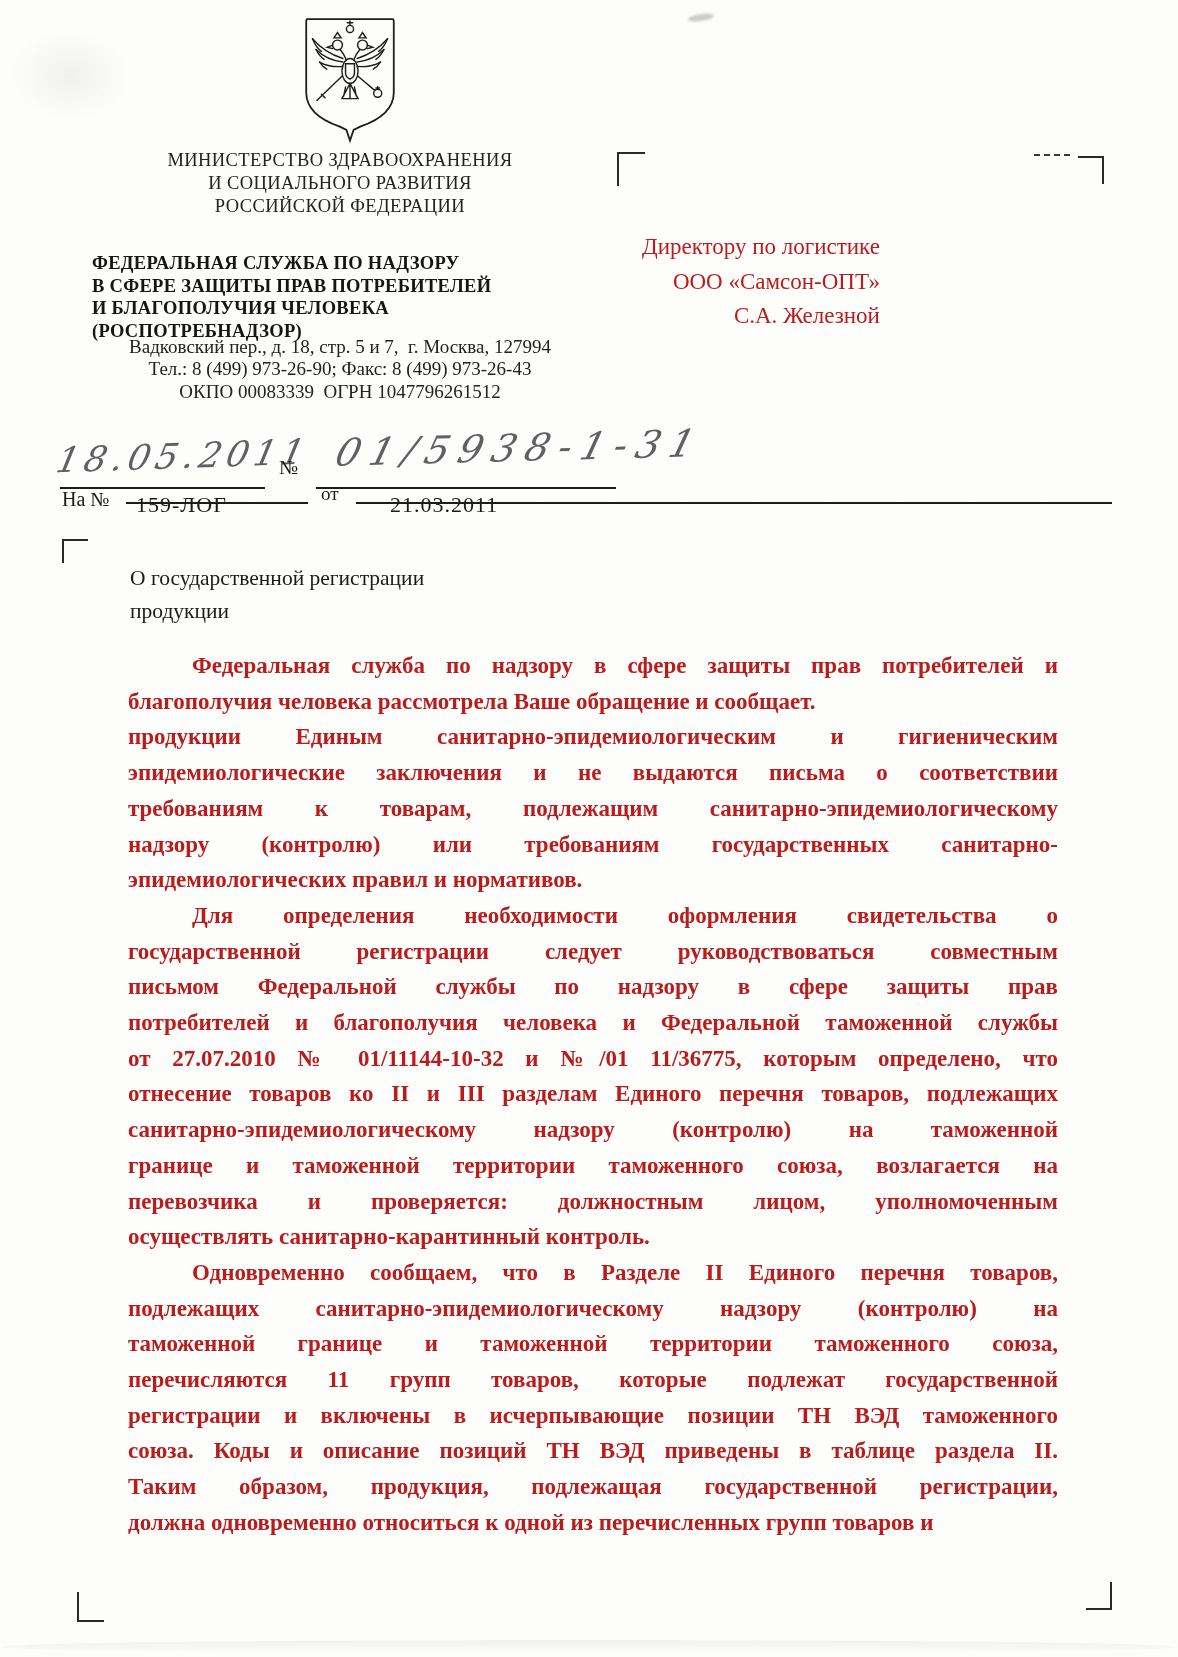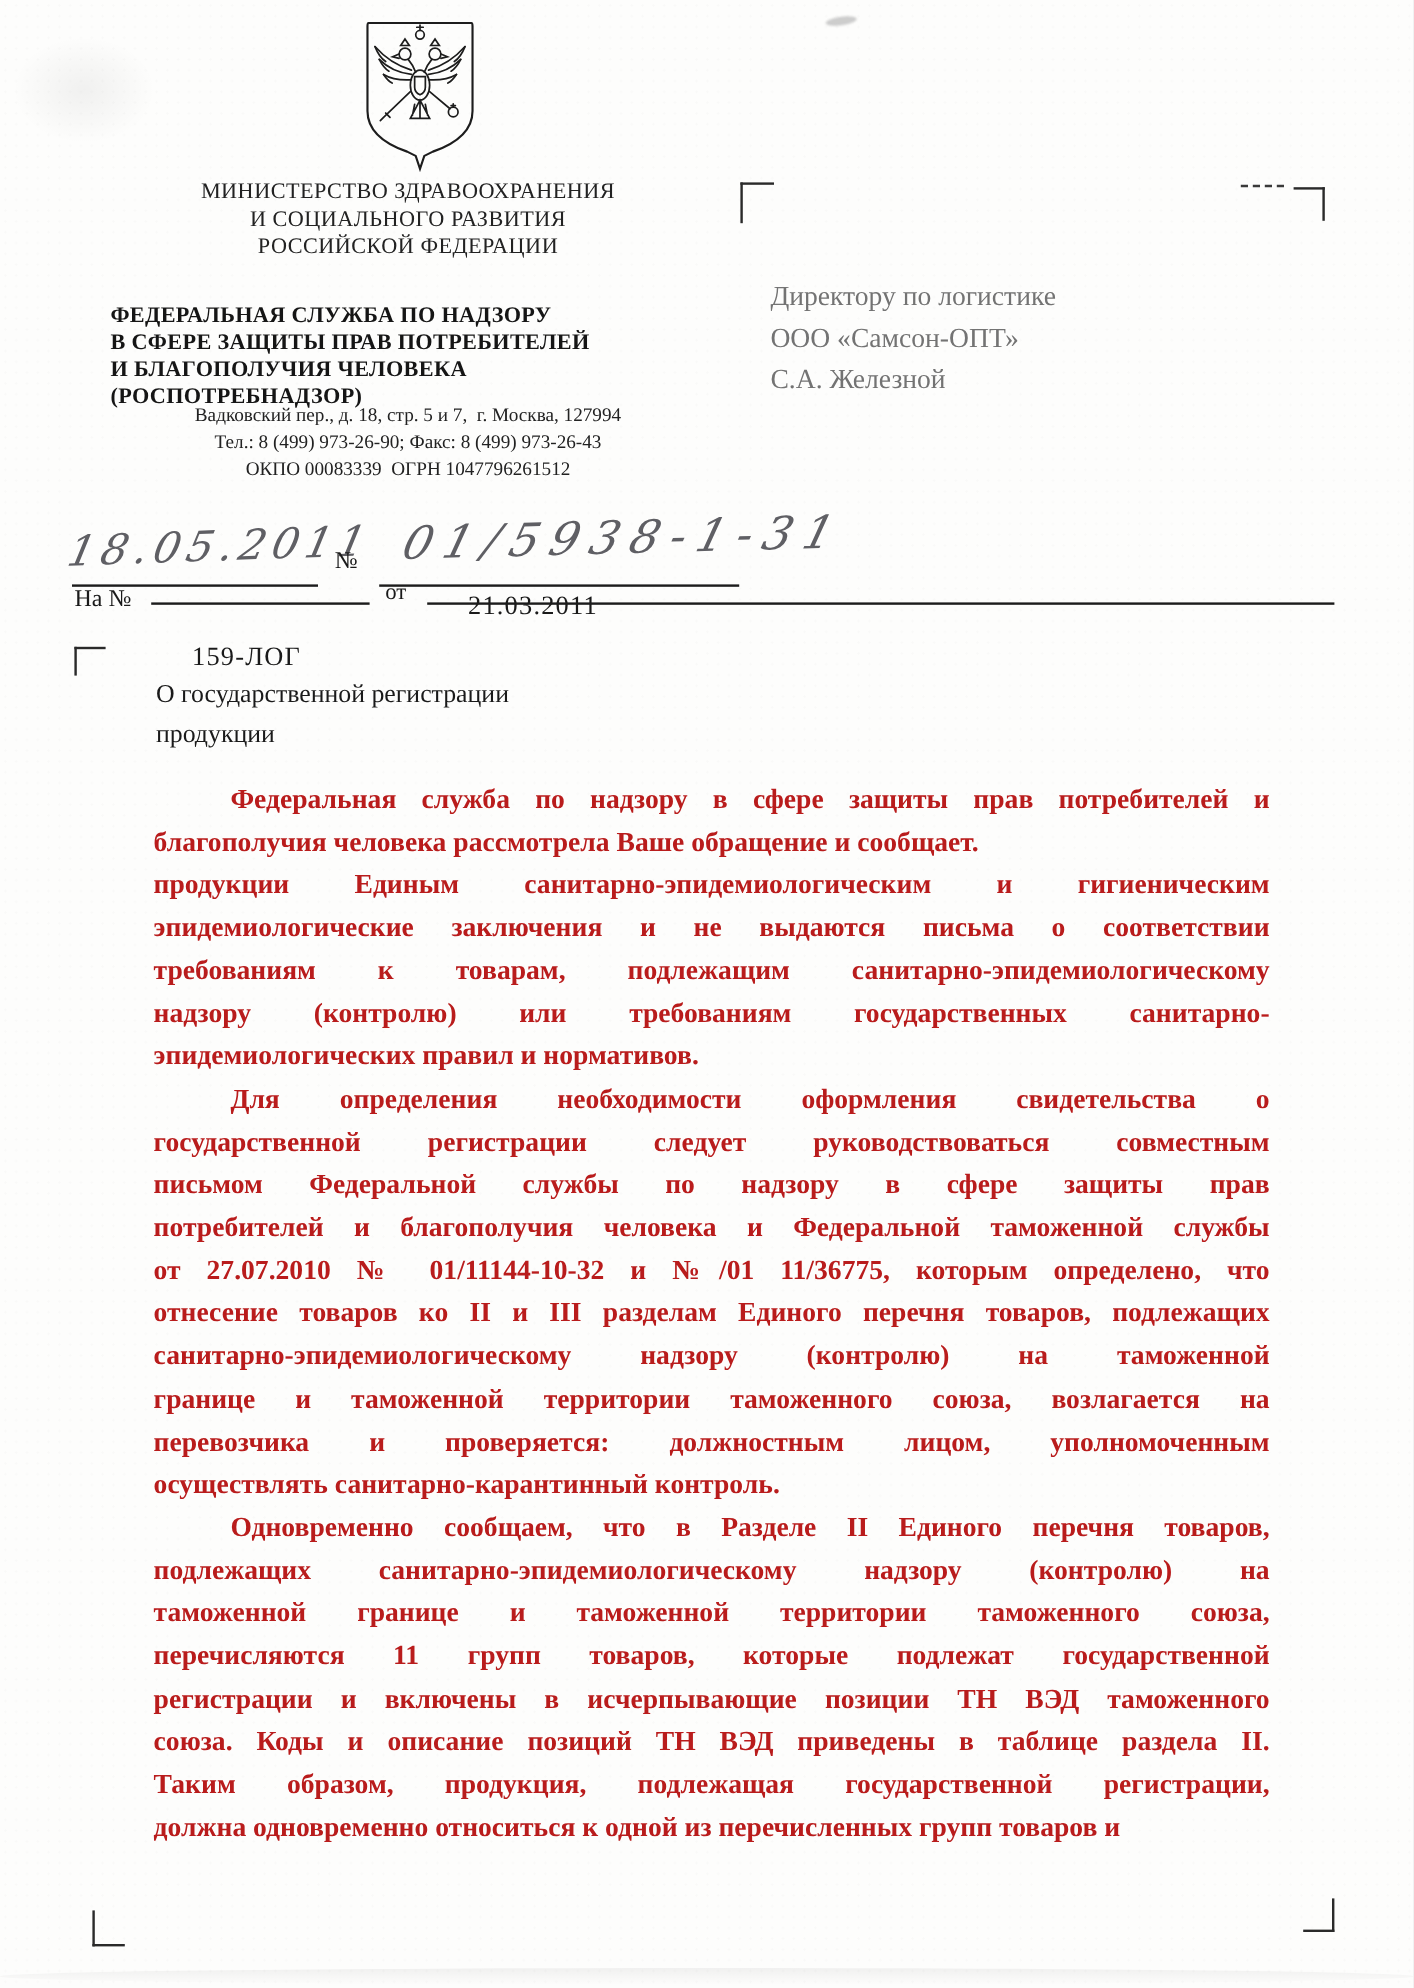--- a/index.html
+++ b/index.html
@@ -29,21 +29,21 @@
     text-align:center; font-size:18.5px; line-height:23px;
     letter-spacing:.4px; color:#222;
   }
   .agency {
     left:92px; top:252px; width:496px;
     text-align:left; font-weight:bold; font-size:18.5px; line-height:22.5px;
     letter-spacing:.3px; color:#151515;
   }
   .contacts {
     left:72px; top:336px; width:536px;
-    text-align:center; font-size:16px; line-height:22.4px; color:#222;
+    text-align:center; font-size:19px; line-height:22.4px; color:#222;
   }
   .contacts div { white-space:pre-wrap; }
 
   
   .handwriting {
     font-family:"DejaVu Serif",serif;
     font-style:italic;
     color:#4a4a50;
     opacity:.88;
     white-space:nowrap;
@@ -61,21 +61,21 @@
   .rule { background:#1c1c1c; height:2px; }
   .lbl { font-size:20px; color:#1a1a1a; }
   .val { font-size:22px; color:#1a1a1a; letter-spacing:1px; }
 
   
   .corner { position:absolute; }
   .corner .h, .corner .v { position:absolute; background:#2a2a2a; }
   .dashes { border-top:2px dashed #3a3a3a; width:36px; }
 
   
-  .recipient { left:642px; top:230px; font-size:23px; line-height:34.5px; color:#737373; }
+  .recipient { left:642px; top:230px; font-size:23px; line-height:34.5px; color:#b91c1c;text-align:right; }
   .subject   { left:130px; top:562px; font-size:21.5px; line-height:33px; color:#1a1a1a; }
 
   
   .letter-body {
     left:128px; top:648px; width:930px;
     font-size:23px; line-height:35.7px; color:#b91c1c;font-weight:bold;
   }
   .body-line { text-align:justify; text-align-last:justify; }
   .body-line.first { padding-left:64px; }
   .body-line.last  { text-align-last:left; }
@@ -154,21 +154,21 @@
     <div>ОКПО 00083339  ОГРН 1047796261512</div>
   </div>
 
   <div class="abs handwriting hand-date">18.05.2011</div>
   <div class="abs rule" style="left:60px; top:487px; width:205px;"></div>
   <div class="abs lbl" style="left:279px; top:456px;">№</div>
   <div class="abs rule" style="left:316px; top:487px; width:300px;"></div>
   <div class="abs handwriting hand-number">01/5938-1-31</div>
 
   <div class="abs lbl" style="left:62px; top:488px;">На №</div>
-  <div class="abs val" style="left:160px; top:492px;margin-top:42px;">159-ЛОГ</div>
+  <div class="abs val" style="left:136px; top:492px;">159-ЛОГ</div>
   <div class="abs rule" style="left:126px; top:502px; width:182px;"></div>
   <div class="abs lbl" style="left:321px; top:483px; font-size:19px;">от</div>
   <div class="abs val" style="left:390px; top:492px;">21.03.2011</div>
   <div class="abs rule" style="left:356px; top:502px; width:756px;"></div>
 
   <div class="corner" style="left:617px; top:152px; width:28px; height:34px;">
     <div class="h" style="left:0; top:0; width:28px; height:2px;"></div>
     <div class="v" style="left:0; top:0; width:2px; height:34px;"></div>
   </div>
   <div class="abs dashes" style="left:1034px; top:154px;"></div>

